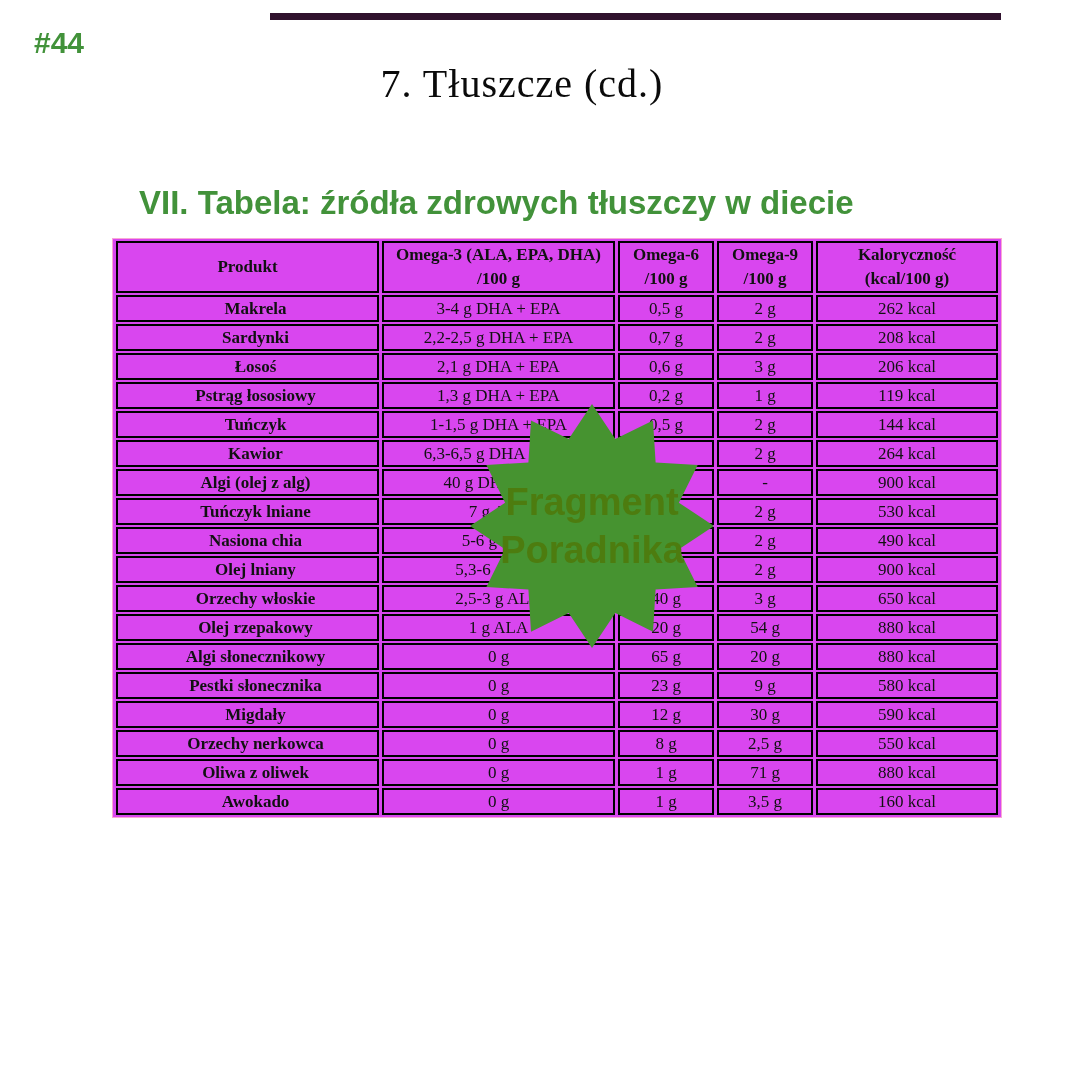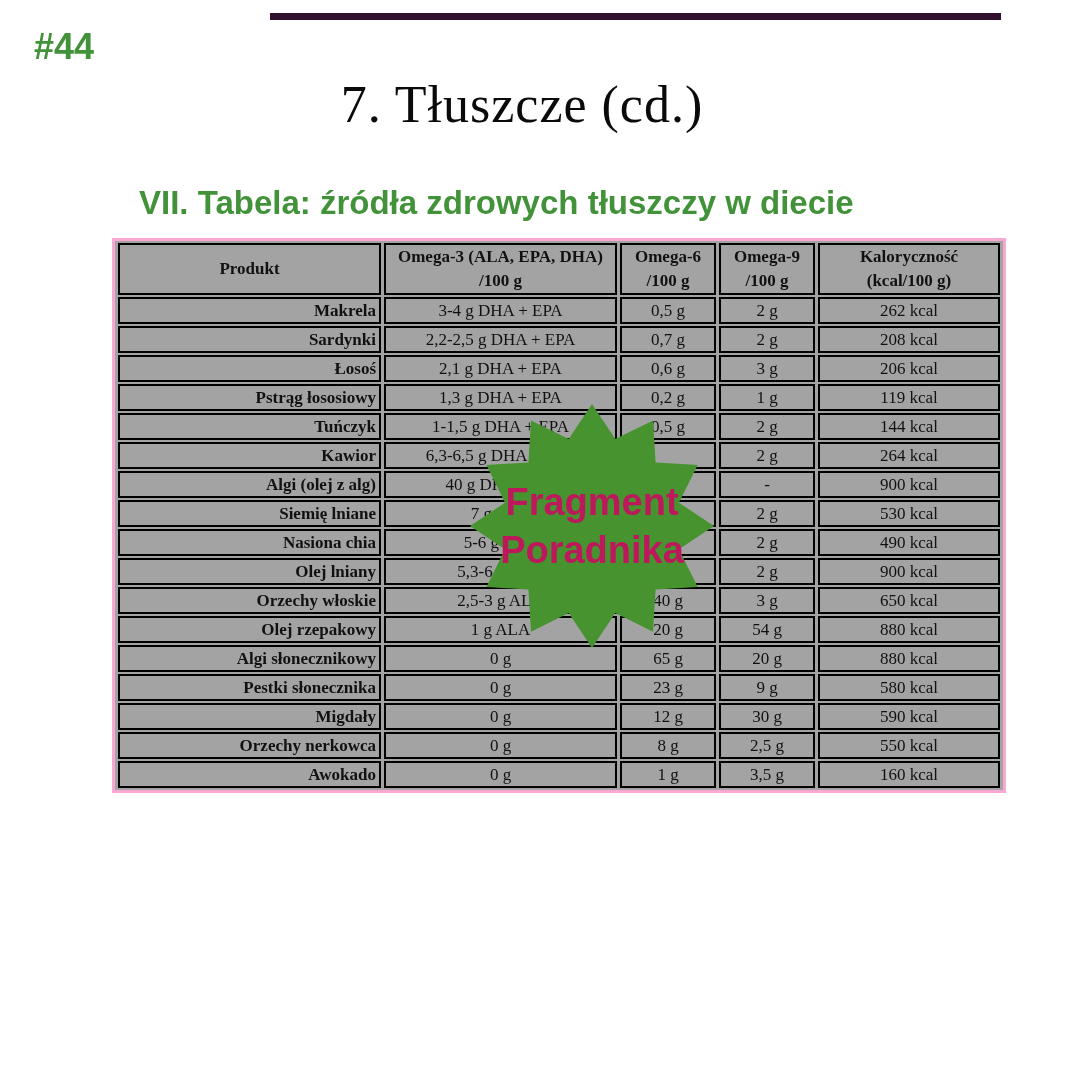--- a/index.html
+++ b/index.html
@@ -17,31 +17,31 @@
     left: 270px; top: 13px;
     width: 731px; height: 7px;
     background: var(--top-bar-purple, #30122e);
   }
 
   .badge-number {
     position: absolute;
     left: 34px; top: 26px;
     font-family: "Liberation Sans", sans-serif;
     font-weight: bold;
-    font-size: 36px;
+    font-size: 30px;
     color: var(--accent-green, #42923a);
   }
 
   .page-title {
     position: absolute;
-    left: 0; top: 75px;
+    left: 0; top: 60px;
     width: 1044px;
     text-align: center;
     font-family: "Liberation Serif", serif;
-    font-size: 52px;
+    font-size: 40px;
     font-weight: 400;
     color: #0a0a0a;
     letter-spacing: 1px;
   }
 
   .section-subtitle {
     position: absolute;
     left: 139px; top: 184px;
     font-family: "Liberation Sans", sans-serif;
     font-weight: bold;
@@ -52,22 +52,22 @@
   .table-wrap {
     position: absolute;
     left: 112px; top: 238px;
   }
 
   table.nutrition {
     border-collapse: separate;
     border-spacing: 3px 2px;
     table-layout: fixed;
     width: 890px;
-    border: 3px solid #f9a8d4;
-    background: #a3a3a3;
+    border: 1px solid #f9a8d4;
+    background: #d946ef;
   }
   table.nutrition th, table.nutrition td {
     border: 2px solid #000;
     font-size: 17px;
     line-height: 21px;
     padding: 1px 3px;
     overflow: hidden;
     white-space: nowrap;
     box-sizing: border-box;
   }
@@ -79,21 +79,21 @@
     line-height: 24px;
     padding: 0 2px;
     white-space: normal;
   }
   table.nutrition td {
     height: 21px;
     text-align: center;
     vertical-align: middle;
   }
   table.nutrition td.product {
-    text-align: right;
+    text-align: center;
     font-weight: bold;
     padding-left: 19px;
   }
 
   .stamp {
     position: absolute;
     left: 470px; top: 404px;
     width: 244px; height: 244px;
   }
   .stamp svg { position: absolute; left: 0; top: 0; }
@@ -102,21 +102,21 @@
     left: 0; top: 0;
     width: 100%; height: 100%;
     display: flex;
     flex-direction: column;
     align-items: center;
     justify-content: center;
     font-family: "Liberation Sans", sans-serif;
     font-weight: bold;
     font-size: 38px;
     line-height: 48px;
-    color: #be185d;
+    color: #4d7c0f;
     text-align: center;
   }
 </style>
 </head>
 <body>
 
 <div class="top-bar"></div>
 
 <div class="badge-number">#44</div>
 
@@ -200,21 +200,21 @@
           <td>264 kcal</td>
         </tr>
         <tr>
           <td class="product">Algi (olej z alg)</td>
           <td>40 g DHA, EPA</td>
           <td></td>
           <td>-</td>
           <td>900 kcal</td>
         </tr>
         <tr>
-          <td class="product">Siemię lniane</td>
+          <td class="product">Tuńczyk lniane</td>
           <td>7 g ALA</td>
           <td></td>
           <td>2 g</td>
           <td>530 kcal</td>
         </tr>
         <tr>
           <td class="product">Nasiona chia</td>
           <td>5-6 g ALA</td>
           <td></td>
           <td>2 g</td>
@@ -261,20 +261,27 @@
           <td>12 g</td>
           <td>30 g</td>
           <td>590 kcal</td>
         </tr>
         <tr>
           <td class="product">Orzechy nerkowca</td>
           <td>0 g</td>
           <td>8 g</td>
           <td>2,5 g</td>
           <td>550 kcal</td>
+        </tr>
+        <tr>
+          <td class="product">Oliwa z oliwek</td>
+          <td>0 g</td>
+          <td>1 g</td>
+          <td>71 g</td>
+          <td>880 kcal</td>
         </tr>
         <tr>
           <td class="product">Awokado</td>
           <td>0 g</td>
           <td>1 g</td>
           <td>3,5 g</td>
           <td>160 kcal</td>
         </tr>
       </tbody>
   </table>

